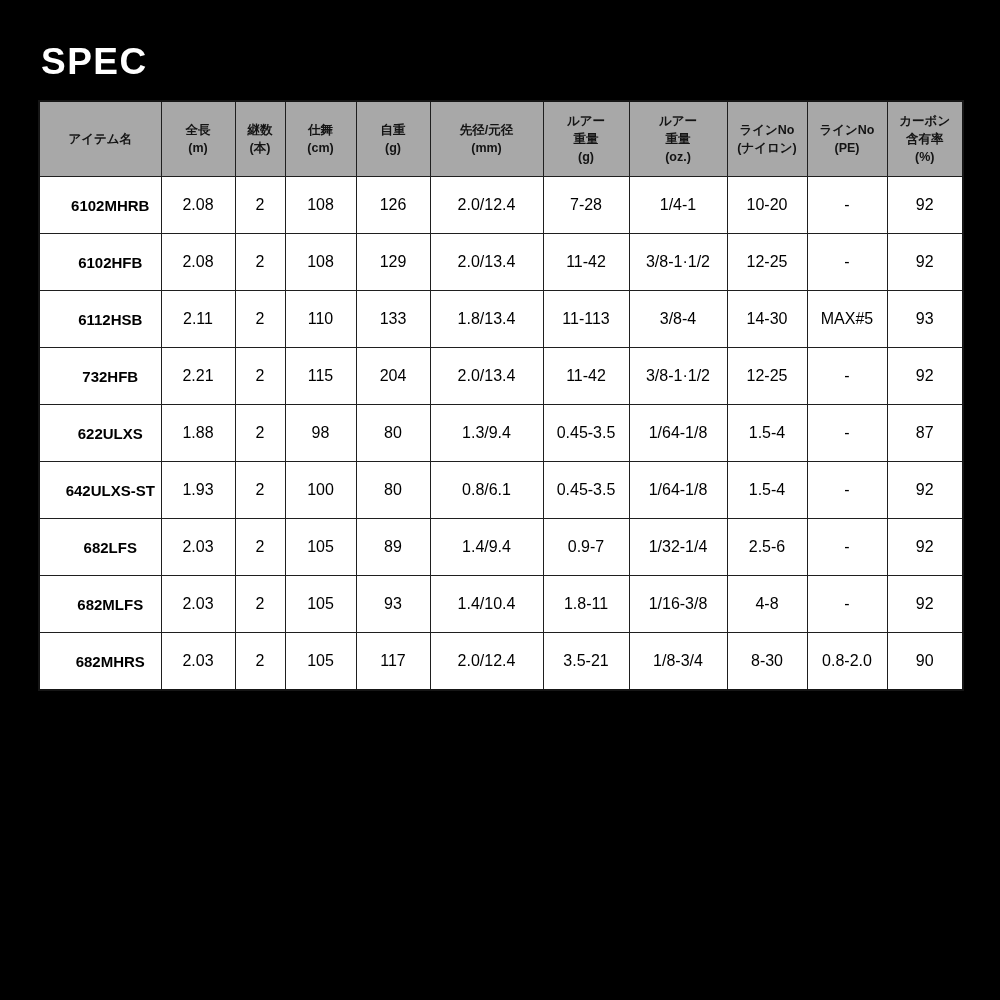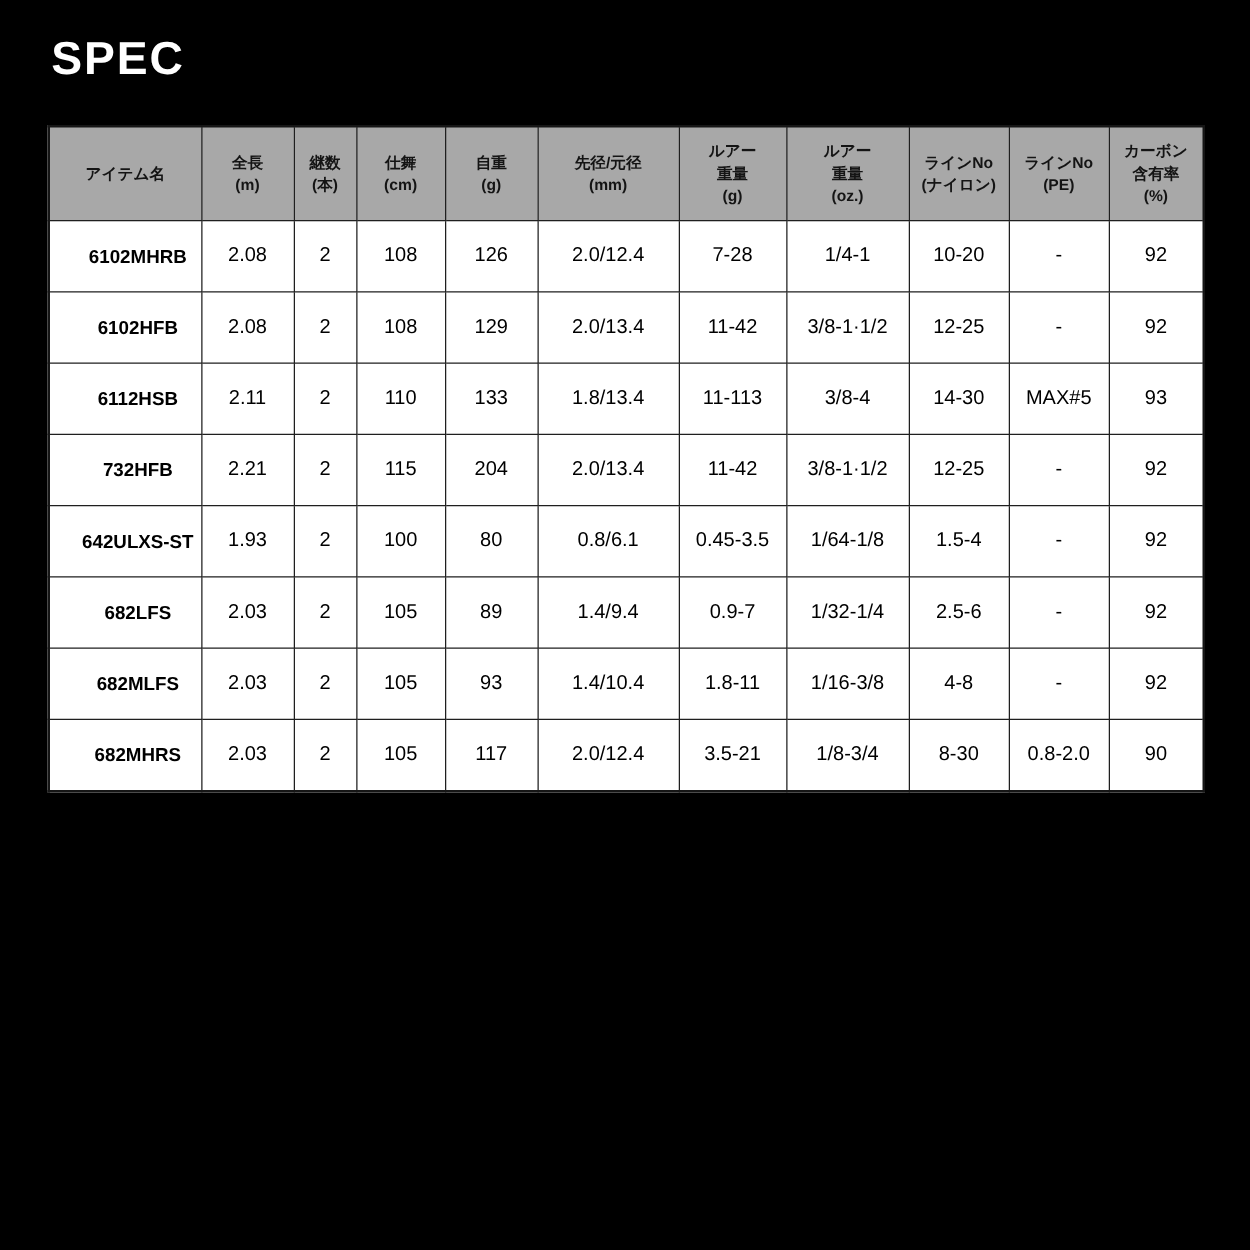--- a/index.html
+++ b/index.html
@@ -10,21 +10,21 @@
     width: 1000px;
     height: 1000px;
     background: #000000;
     position: relative;
     font-family: "Liberation Sans", sans-serif;
     overflow: hidden;
   }
   .page-title {
     position: absolute;
     left: 41px;
-    top: 28px;
+    top: 43px;
     color: #ffffff;
     font-size: 37px;
     font-weight: bold;
     letter-spacing: 1.5px;
     line-height: 1;
   }
   table.spec-table {
     position: absolute;
     left: 38px;
     top: 100px;
@@ -158,20 +158,33 @@
         <td>115</td>
         <td>204</td>
         <td>2.0/13.4</td>
         <td>11-42</td>
         <td>3/8-1·1/2</td>
         <td>12-25</td>
         <td>-</td>
         <td>92</td>
       </tr>
       <tr>
+        <td class="item-cell">622ULXS</td>
+        <td>1.88</td>
+        <td>2</td>
+        <td>98</td>
+        <td>80</td>
+        <td>1.3/9.4</td>
+        <td>0.45-3.5</td>
+        <td>1/64-1/8</td>
+        <td>1.5-4</td>
+        <td>-</td>
+        <td>87</td>
+      </tr>
+      <tr>
         <td class="item-cell">642ULXS-ST</td>
         <td>1.93</td>
         <td>2</td>
         <td>100</td>
         <td>80</td>
         <td>0.8/6.1</td>
         <td>0.45-3.5</td>
         <td>1/64-1/8</td>
         <td>1.5-4</td>
         <td>-</td>

